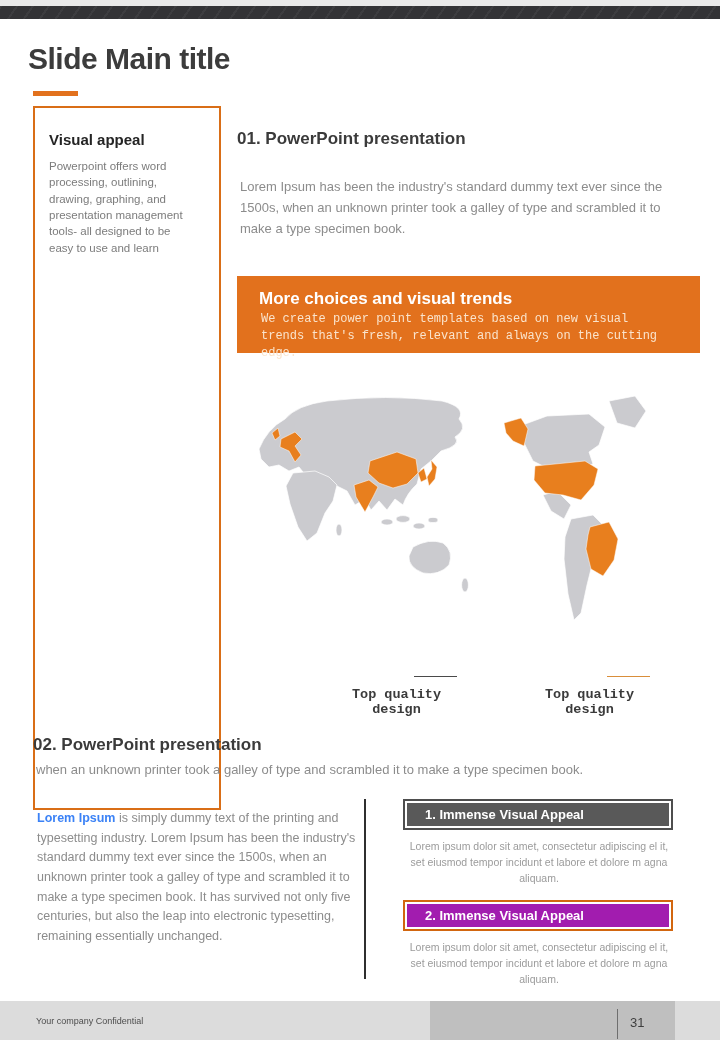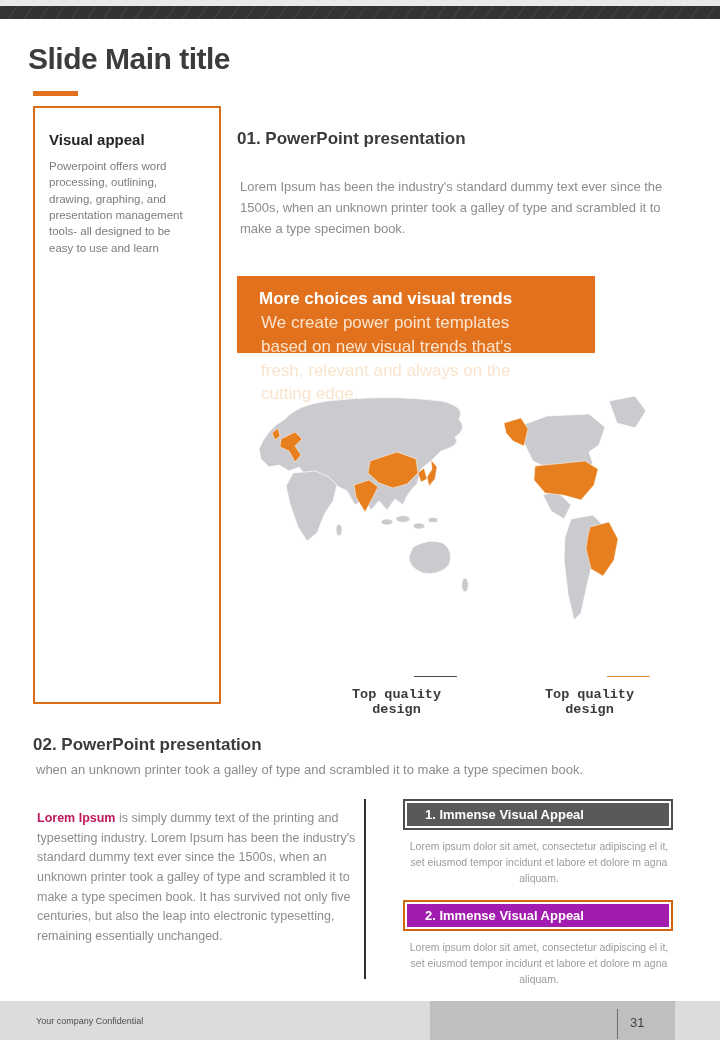--- a/index.html
+++ b/index.html
@@ -17,43 +17,43 @@
   }
   .main-title {
     position:absolute; left:28px; top:36px;
     font-size:30px; font-weight:bold; letter-spacing:-0.5px; color:#3c3c3c;
   }
   .title-rule {
     position:absolute; left:33px; top:85px; width:45px; height:5px; background:#e2711d;
   }
   
   .visual-box {
-    position:absolute; left:33px; top:100px; width:188px; height:598px;
+    position:absolute; left:33px; top:100px; width:188px; height:704px;
     border:2.5px solid #d96e17; background:#fff;
   }
   .visual-box h2 {
     margin:23px 14px 10px 14px; font-size:15px; font-weight:bold; color:#242424;
   }
   .visual-box p {
     margin:0 32px 0 14px; font-size:11.5px; line-height:1.42; color:#7c7c7c;
   }
   
   .sec1-heading {
     position:absolute; left:237px; top:123px; font-size:17px; font-weight:bold; color:#3b3b3b;
   }
   .sec1-body {
     position:absolute; left:240px; top:170px; width:452px;
     font-size:13px; line-height:1.62; color:#8c8c8c;
   }
   .banner {
-    position:absolute; left:237px; top:270px; width:358px; height:77px;
+    position:absolute; left:237px; top:270px; width:463px; height:77px;
     background:#e2711d; color:#fff;
   }
   .banner h3 { margin:13px 0 2px 22px; font-size:17px; font-weight:bold; }
-  .banner p  { margin:0 40px 0 24px; font-size:17px; line-height:1.4; color:#fae4cd; }
+  .banner p  { margin:0 40px 0 24px; font-size:12px; line-height:1.4; color:#fae4cd;font-family:Liberation Mono, monospace; }
   
   .map-wrap { position:absolute; left:237px; top:383px; width:460px; height:255px; }
   .map-wrap svg { width:100%; height:100%; display:block; }
   .land   { fill:#cbcbcf; stroke:#ffffff; stroke-width:0.7; }
   .hiland { fill:#e87f1e; stroke:#ffffff; stroke-width:0.5; }
   
   .caption { position:absolute; top:663px; text-align:right; }
   .caption.cap-left  { left:336px; width:121px; }
   .caption.cap-right { left:529px; width:121px; }
   .cap-line { display:inline-block; width:43px; height:1.5px; margin-bottom:6px; }
@@ -65,21 +65,21 @@
     position:absolute; left:33px; top:729px; font-size:17px; font-weight:bold; color:#3b3b3b;
   }
   .sec2-intro {
     position:absolute; left:36px; top:756px; width:660px;
     font-size:13px; color:#8c8c8c;
   }
   .leftcol {
     position:absolute; left:37px; top:803px; width:322px;
     font-size:12.5px; line-height:1.57; color:#8c8c8c;
   }
-  .leftcol b { color:#be185d; }
+  .leftcol b { color:#3b82f6; }
   .vdivider {
     position:absolute; left:364px; top:793px; width:1.5px; height:180px; background:#2f2f2f;
   }
   .rightcol { position:absolute; left:403px; top:793px; width:270px; }
   .card-label {
     width:270px; height:31px; line-height:27px; padding-left:20px;
     font-size:13px; font-weight:bold; color:#ffffff;
     box-shadow: inset 0 0 0 2px #ffffff;
   }
   .card-label.dark   { background:#595959; border:2px solid #4e4e4e; }

